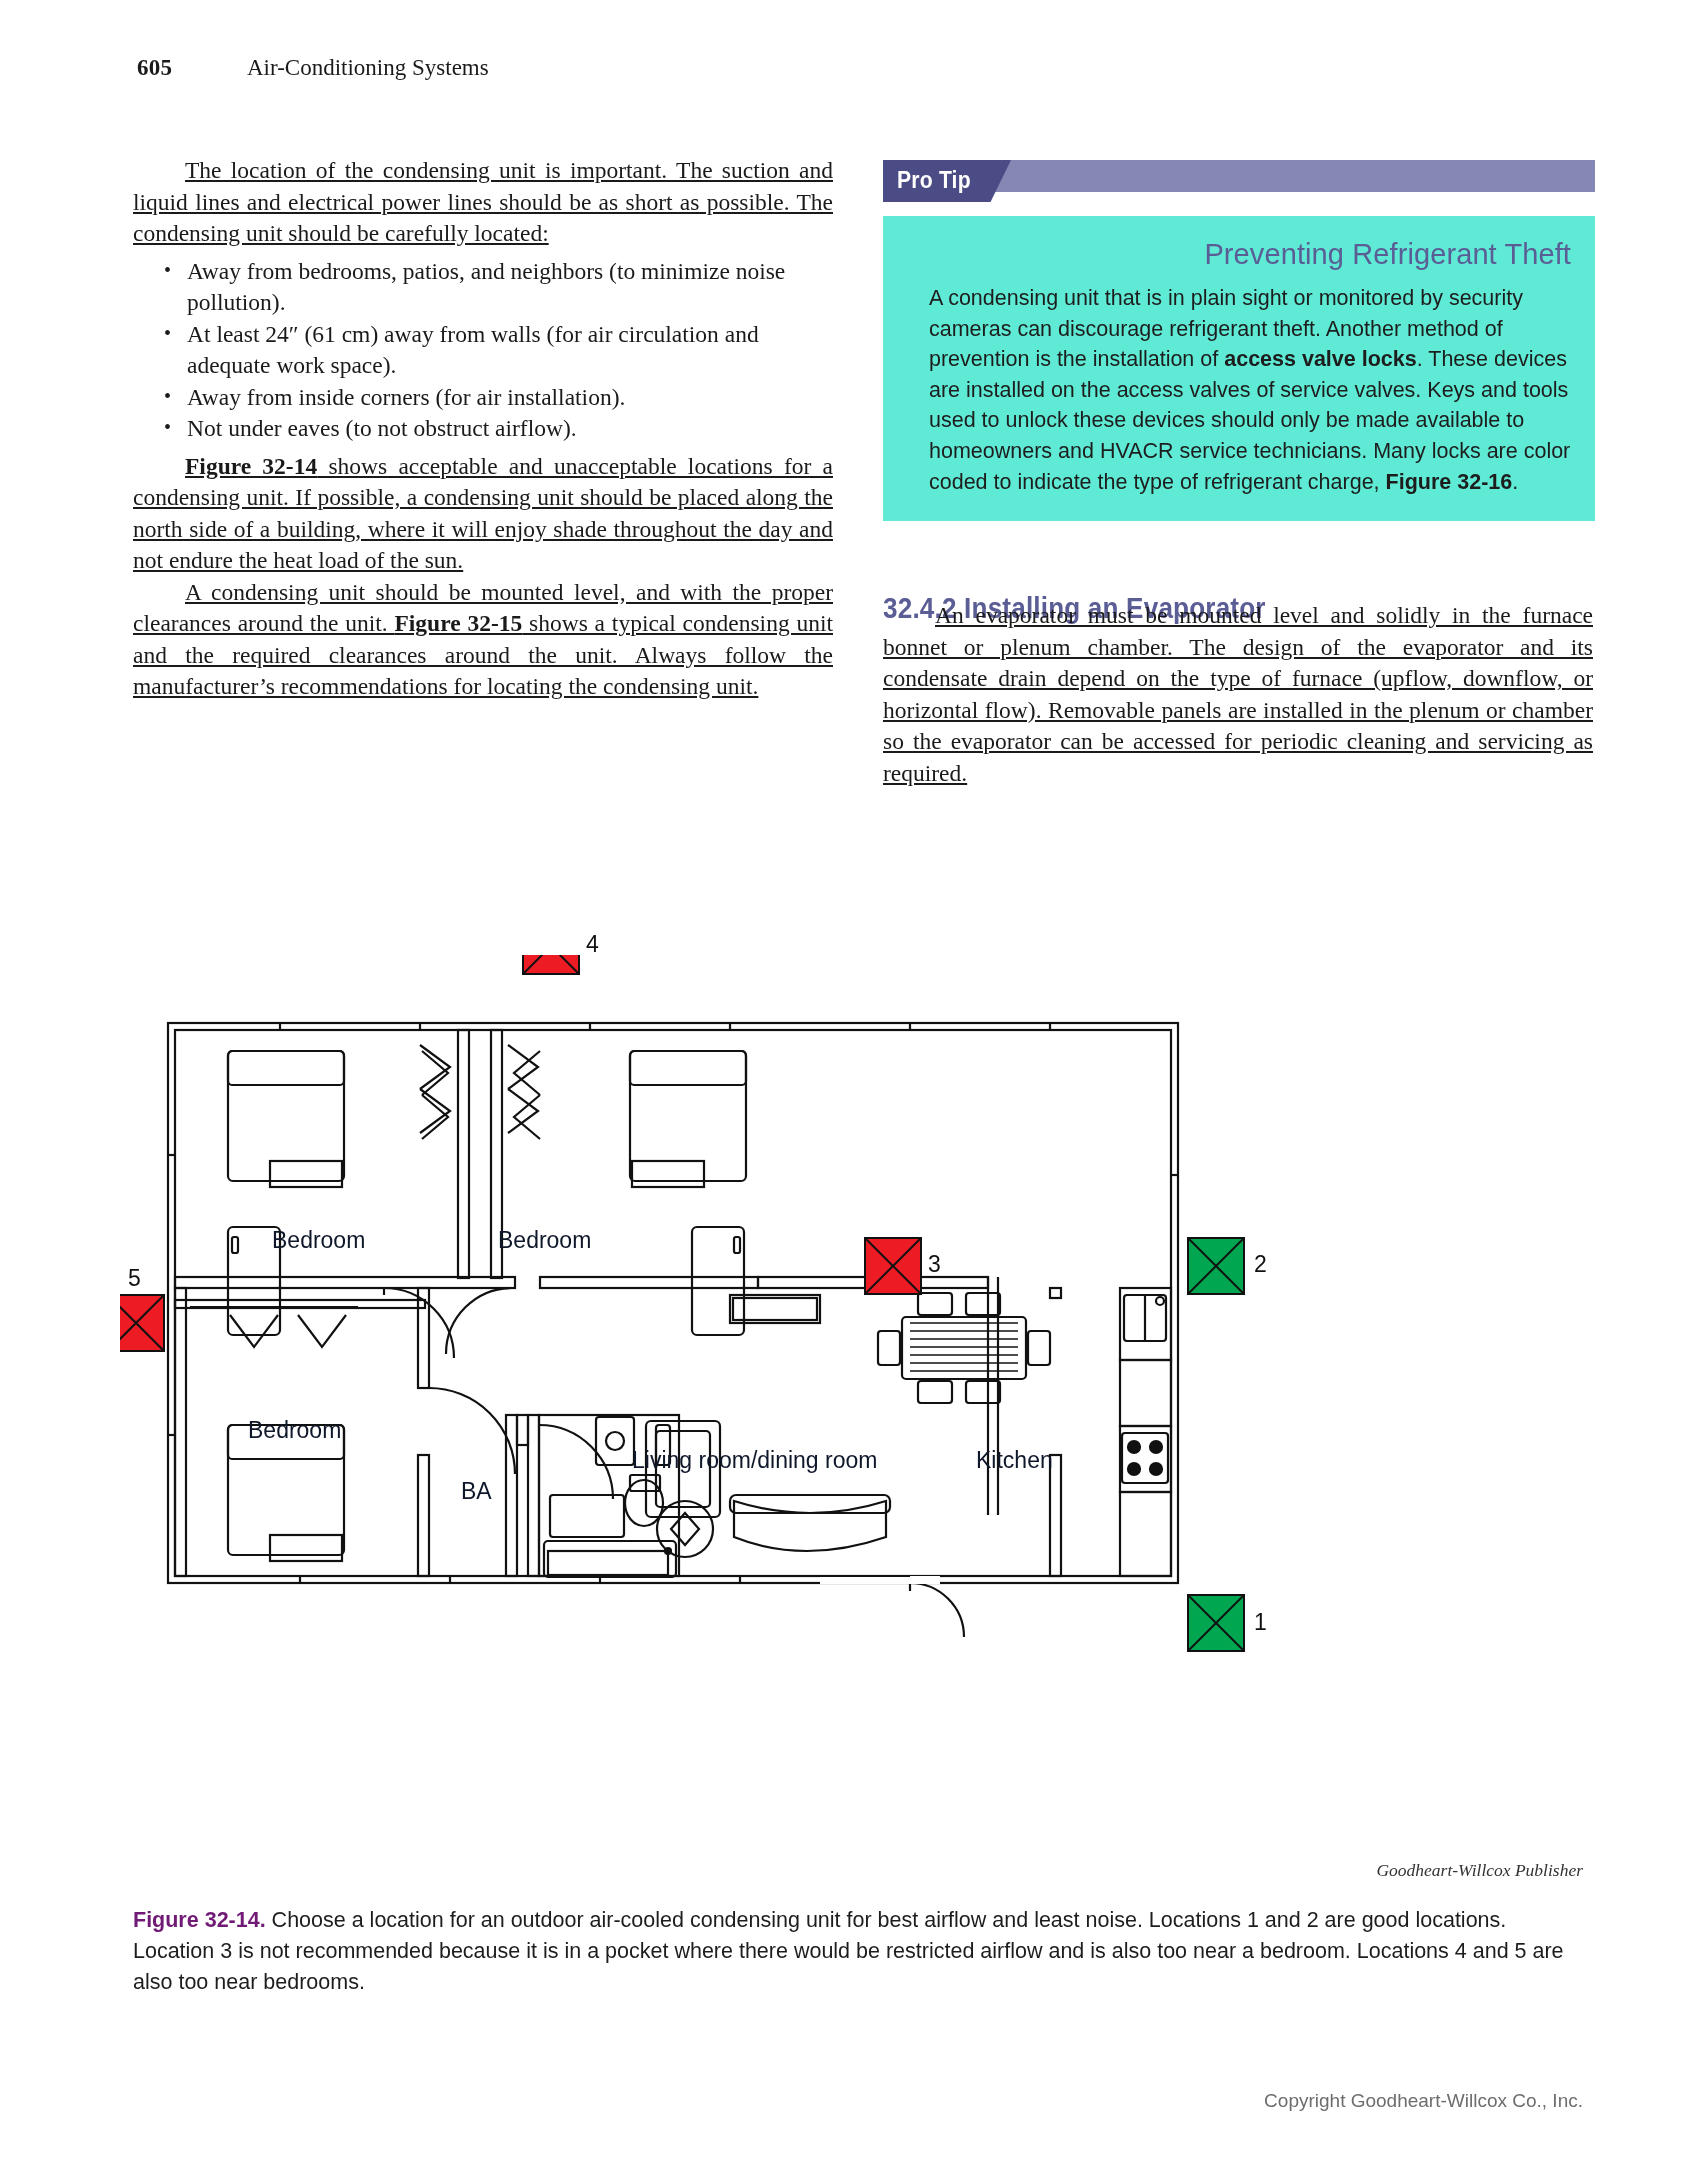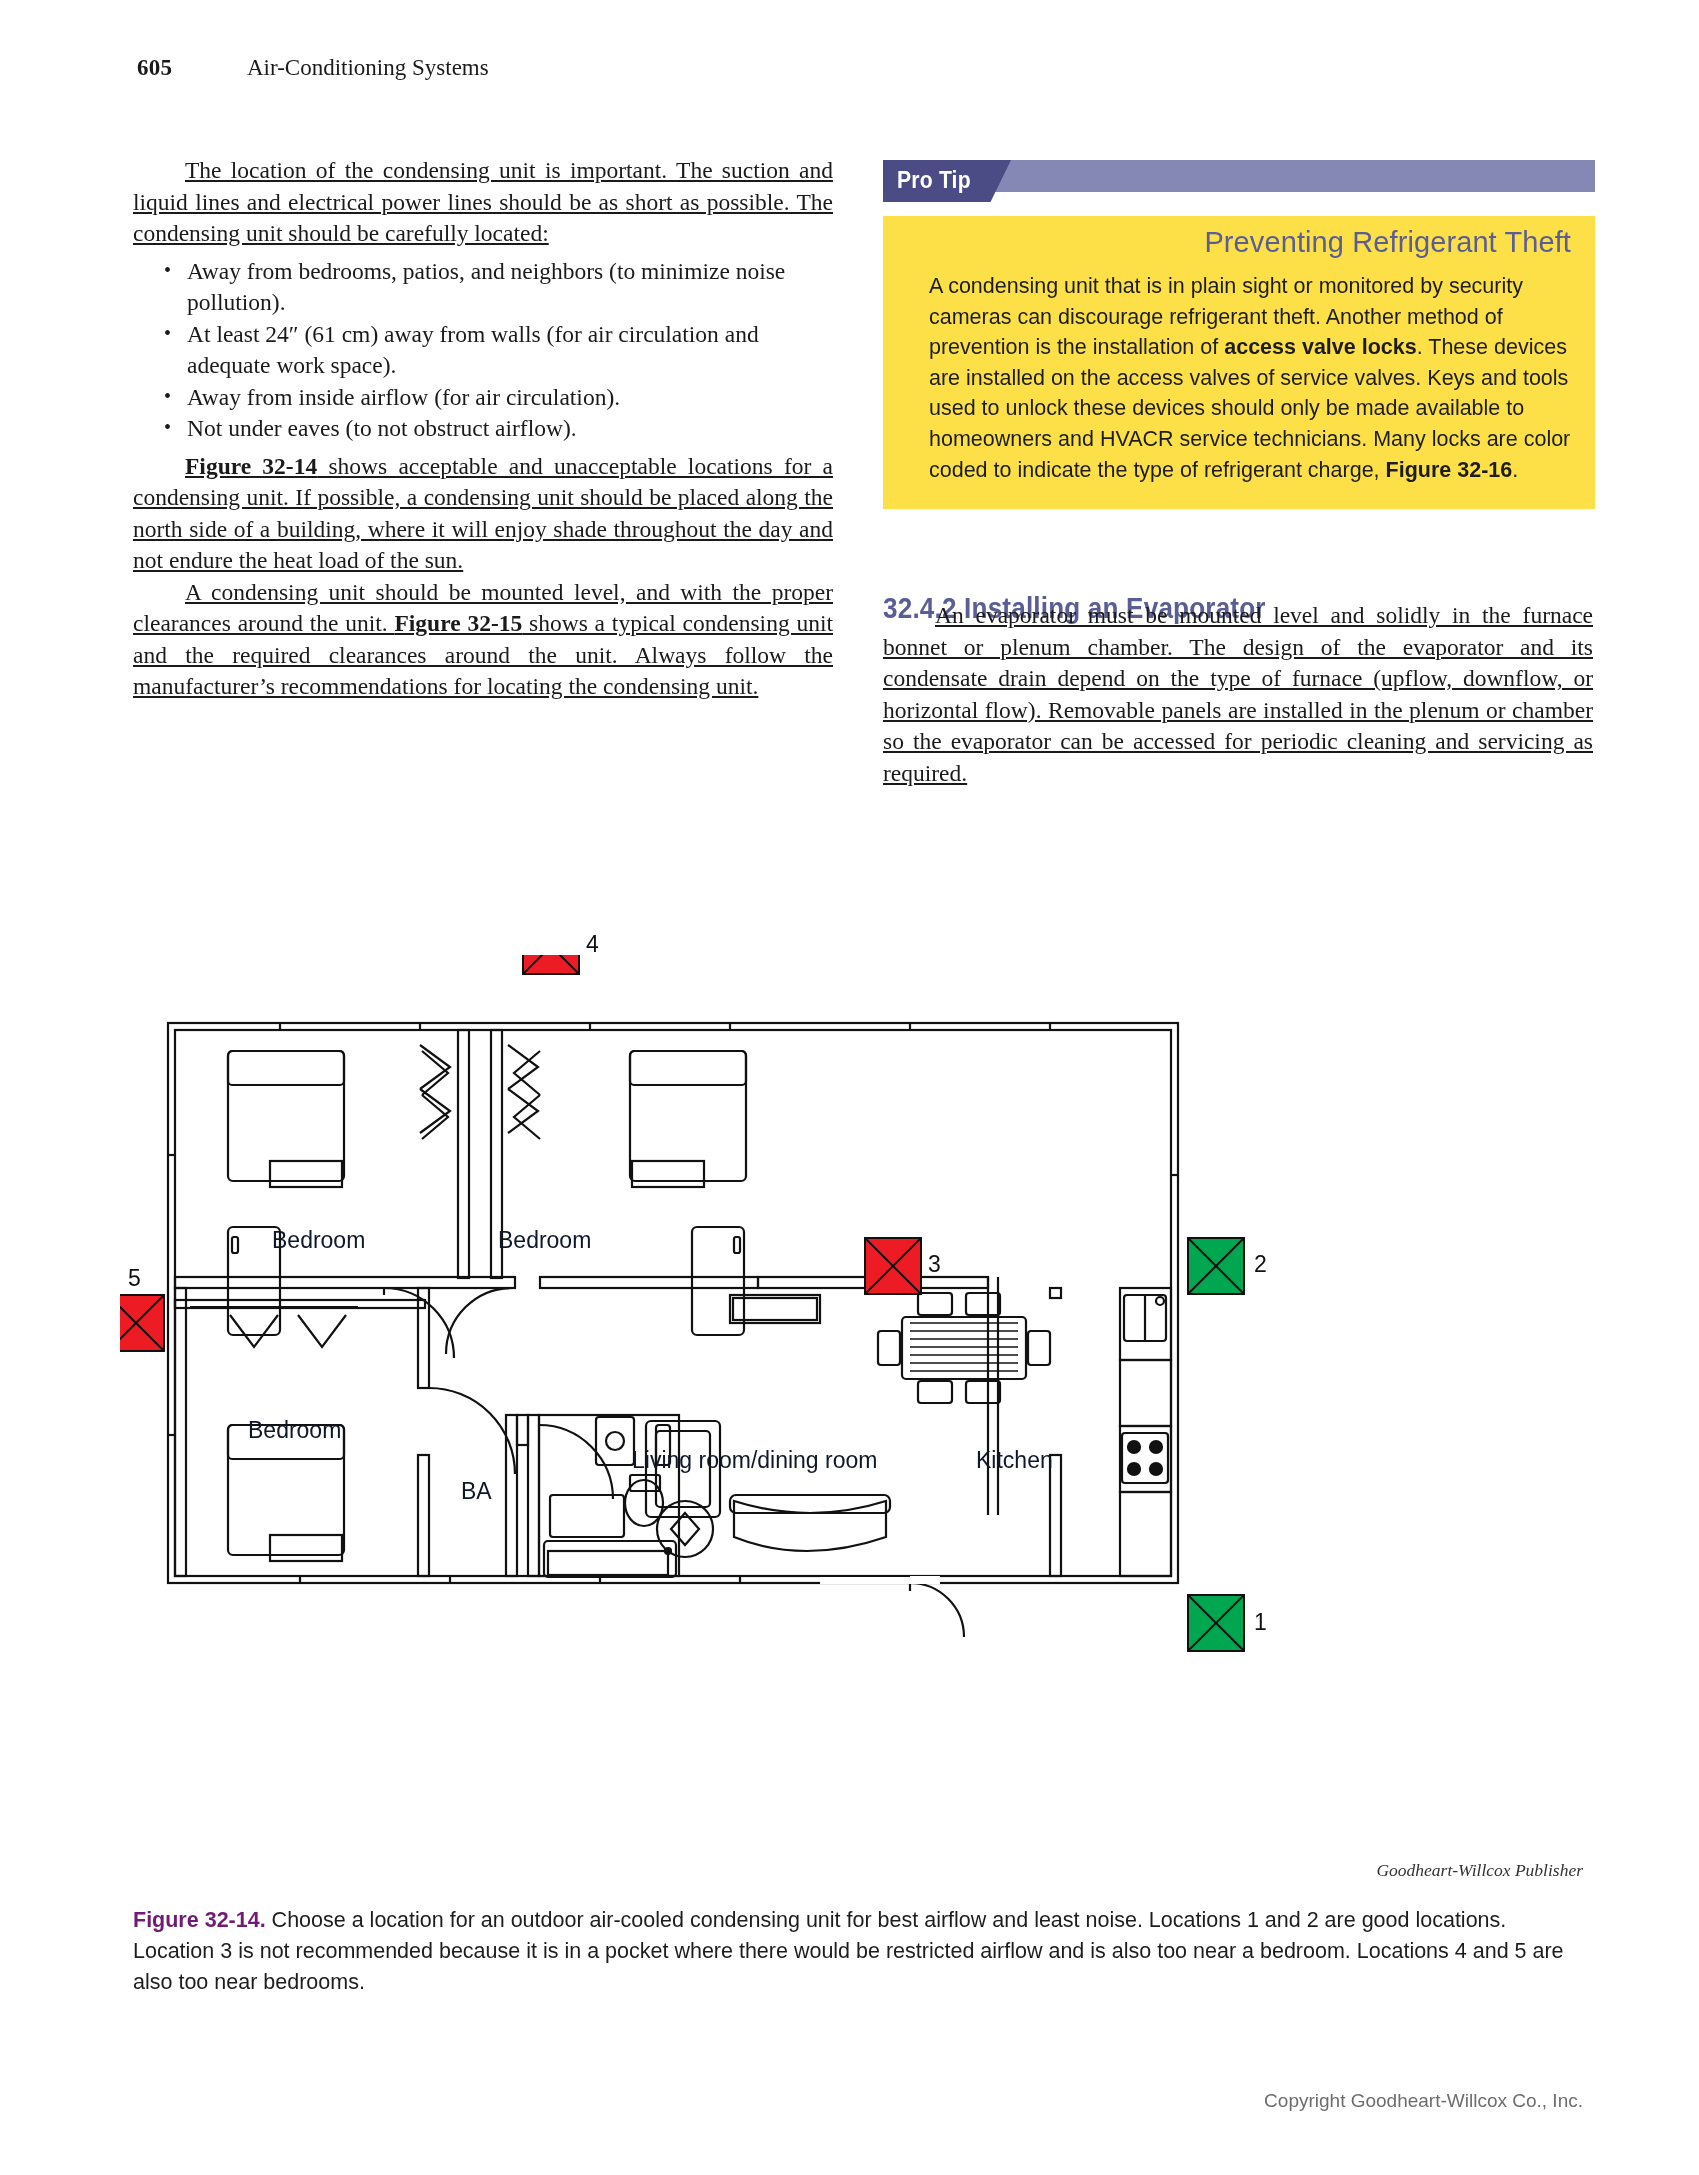--- a/index.html
+++ b/index.html
@@ -22,21 +22,21 @@
   b{font-weight:bold;}
 
   
   .protip{position:absolute;left:883px;top:160px;width:712px;}
   .protip .tabrow{position:relative;height:56px;}
   .protip .tabbar{position:absolute;left:0;top:0;width:100%;height:32px;background:#8587b4;}
   .protip .tab{position:absolute;left:0;top:0;height:42px;width:128px;background:#4b4b86;
     clip-path:polygon(0 0,100% 0,84% 100%,0 100%);}
   .protip .tab span{position:absolute;left:14px;top:7px;color:#ffffff;font-family:"Liberation Sans",sans-serif;
     font-weight:bold;font-size:23px;letter-spacing:.2px;transform:scaleX(.92);transform-origin:left top;}
-  .protip .body{background:#fde047;padding:8px 22px 24px 22px;}
+  .protip .body{background:#5eead4;padding:20px 22px 24px 22px;}
   .protip .ptitle{font-family:"Liberation Sans",sans-serif;font-size:29px;color:#5b5d95;text-align:right;
     padding:2px 2px 12px 0;letter-spacing:.1px;}
   .protip .ptext{font-family:"Liberation Sans",sans-serif;font-size:21.5px;line-height:30.6px;color:#1d1d1d;text-align:left;margin-left:24px;}
 
   
   .sechead{position:absolute;left:883px;top:592px;width:720px;font-family:"Liberation Sans",sans-serif;
     font-weight:bold;font-size:29px;color:#5b5d95;transform:scaleX(.9);transform-origin:left top;letter-spacing:.2px;}
 
   
   .figure{position:absolute;left:120px;top:955px;width:1460px;height:930px;}
@@ -63,21 +63,21 @@
   <div class="runhead">
     <div class="folio">605</div>
     <div class="chap">Air-Conditioning Systems</div>
   </div>
 
   <div class="col left">
     <p>The location of the condensing unit is important. The suction and liquid lines and electrical power lines should be as short as possible. The condensing unit should be carefully located:</p>
     <ul>
       <li><span class="bul">•</span><span>Away from bedrooms, patios, and neighbors (to minimize noise pollution).</span></li>
       <li><span class="bul">•</span><span>At least 24″ (61 cm) away from walls (for air circulation and adequate work space).</span></li>
-      <li><span class="bul">•</span><span>Away from inside airflow (for air circulation).</span></li>
+      <li><span class="bul">•</span><span>Away from inside corners (for air installation).</span></li>
       <li><span class="bul">•</span><span>Not under eaves (to not obstruct airflow).</span></li>
     </ul>
     <p><b>Figure 32-14</b><span> shows acceptable and unacceptable locations for a condensing unit. If possible, a condensing unit should be placed along the north side of a building, where it will enjoy shade throughout the day and not endure the heat load of the sun.</span></p>
     <p><span>A condensing unit should be mounted level, and with the proper clearances around the unit. </span><b>Figure 32-15</b><span> shows a typical condensing unit and the required clearances around the unit. Always follow the manufacturer’s recommendations for locating the condensing unit.</span></p>
   </div>
 
   <div class="protip">
     <div class="tabrow">
       <div class="tabbar"></div>
       <div class="tab">

